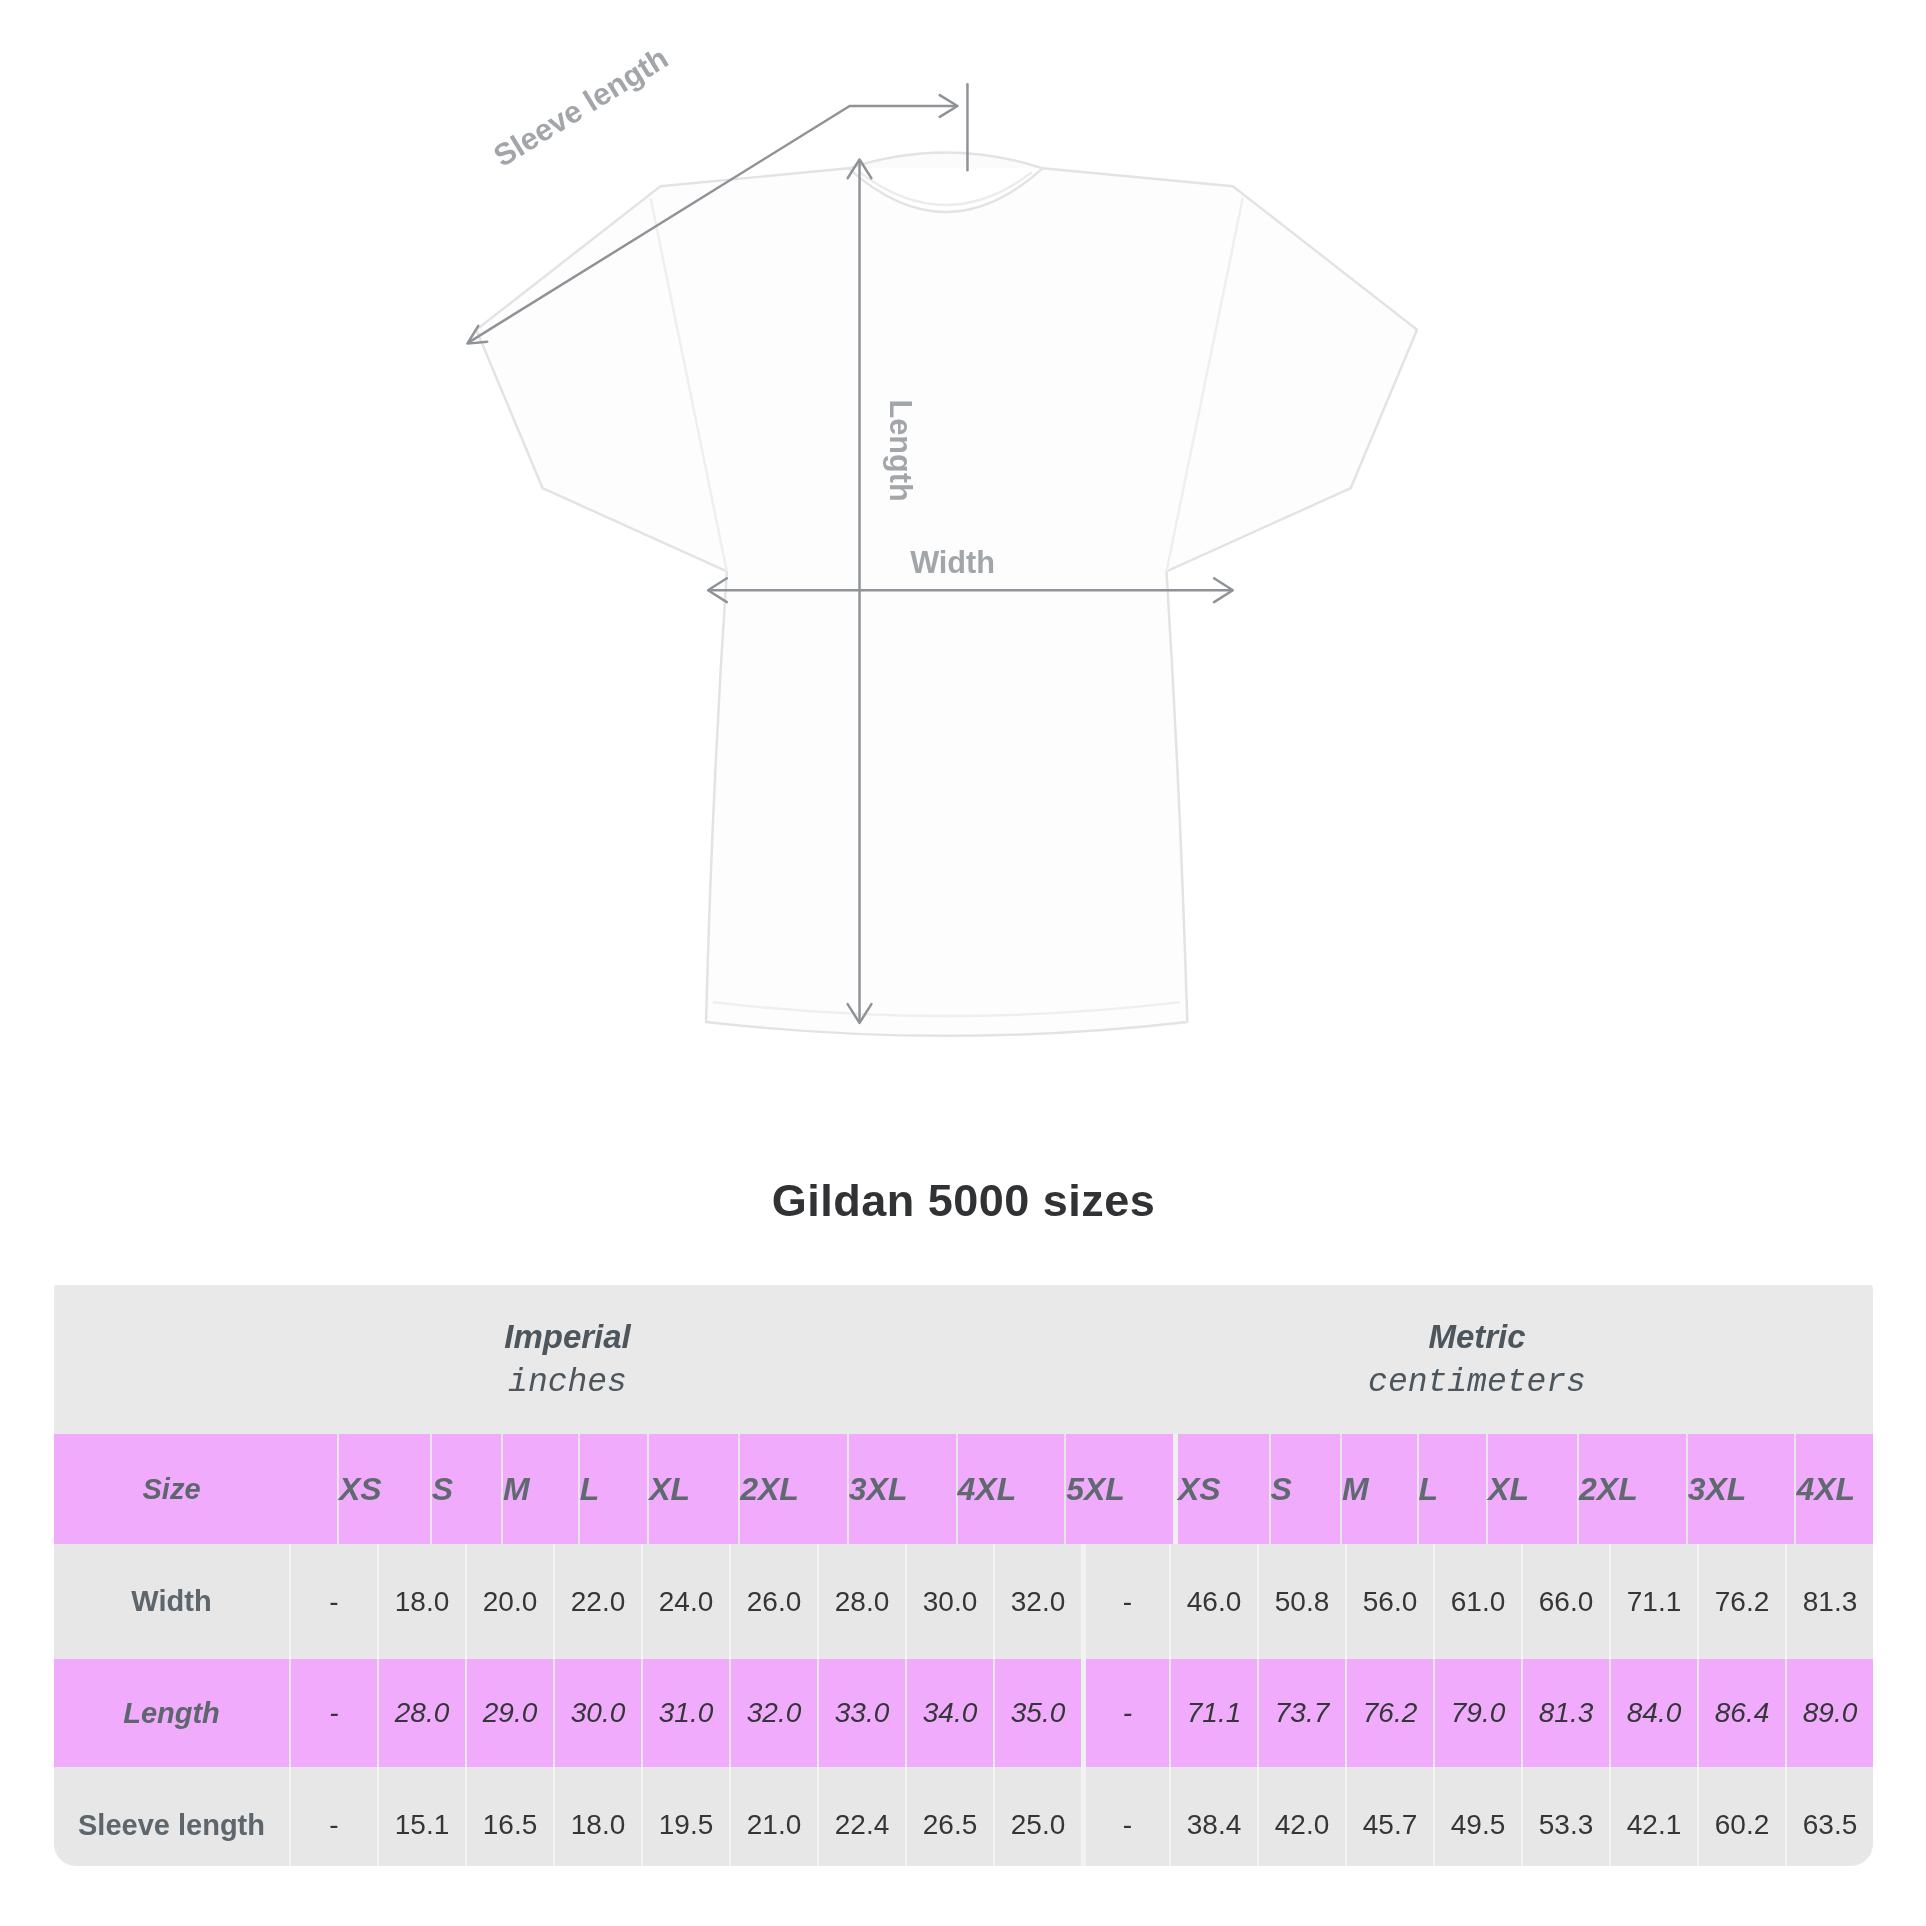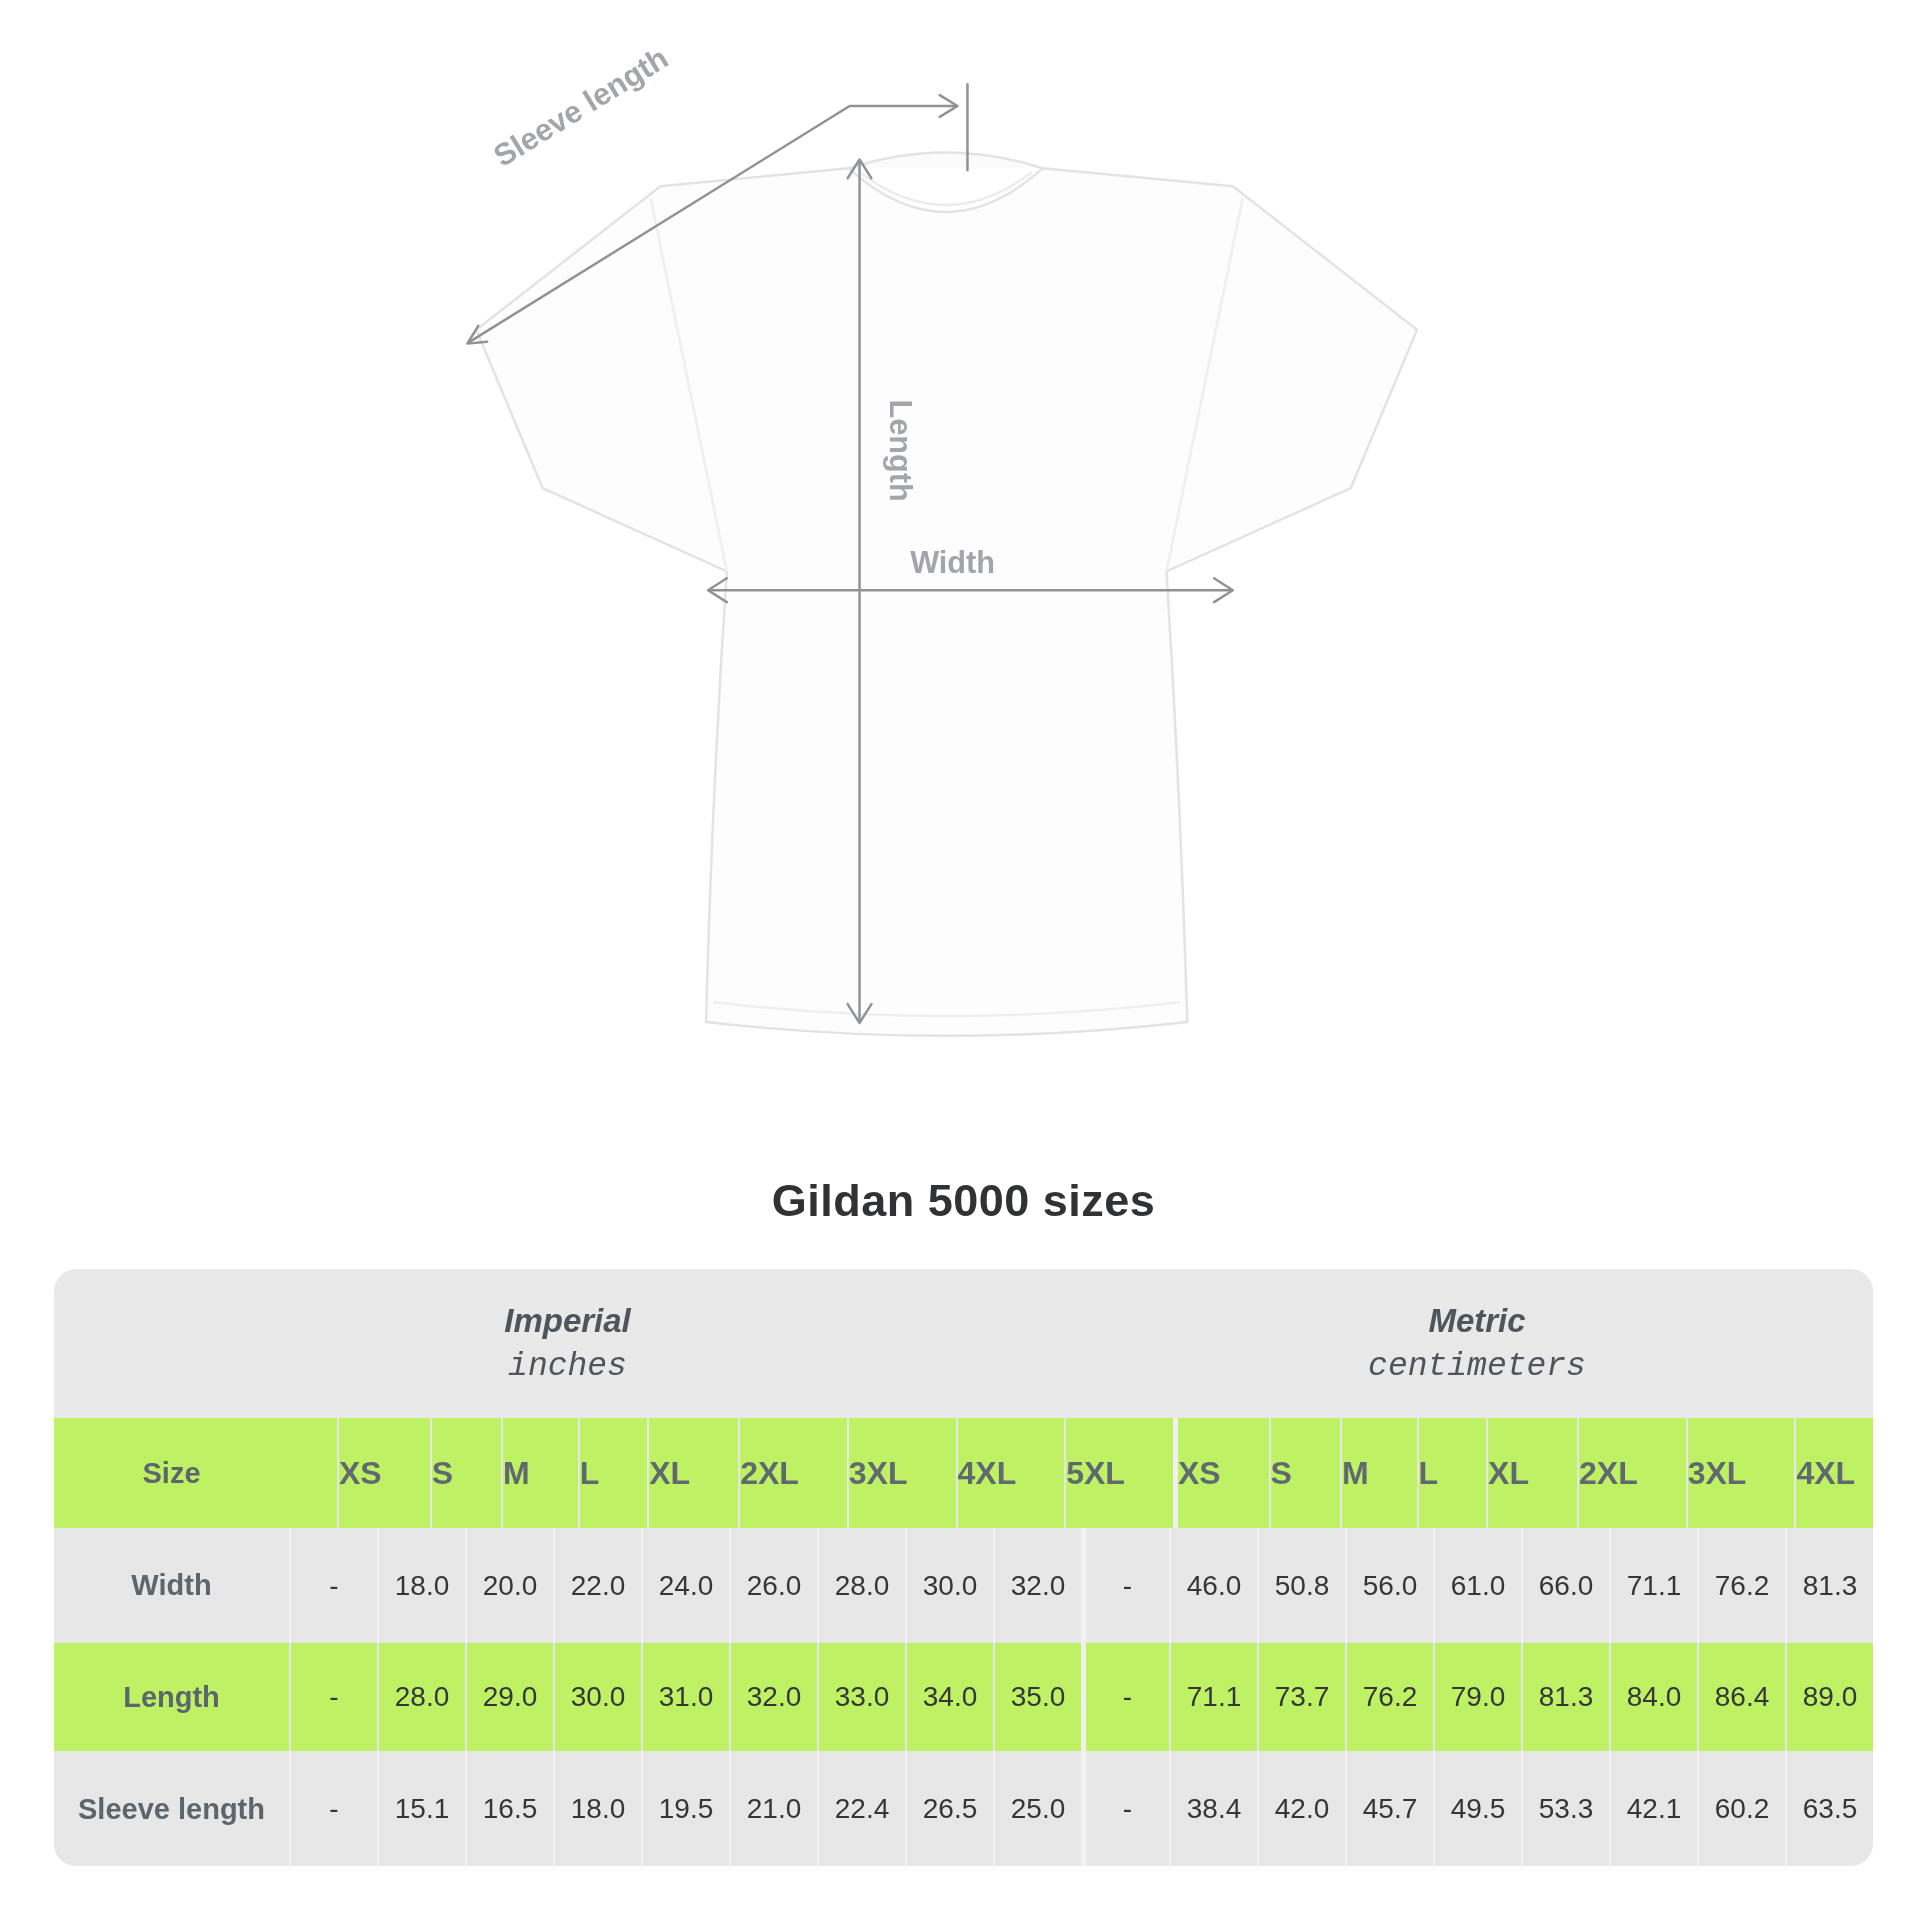--- a/index.html
+++ b/index.html
@@ -17,30 +17,30 @@
   }
   .subtitle{
     position:absolute;top:1200px;left:0;width:100%;text-align:center;
     font-size:27px;font-style:italic;color:#4b4d4f;
   }
   
   .size-table{
     position:absolute;left:54px;top:1269px;width:1819px;height:597px;
     border-radius:22px;overflow:hidden;background:#ffffff;
   }
-  .band{display:grid;grid-template-columns:1027px 792px;height:149px;background:#e9e9e9;}
+  .band{display:grid;grid-template-columns:1027px 792px;height:149px;background:#e9e9e9;margin-top:16px;}
   .band-half{display:flex;flex-direction:column;align-items:center;justify-content:center;gap:8px;}
   .g-label{font-size:33px;font-weight:bold;font-style:italic;color:#4d565c;}
   .g-sub{font-size:33px;font-style:italic;color:#4d565c;font-family:Liberation Mono, monospace;}
   .trow{display:grid;grid-template-columns:235px repeat(18,1fr);}
   .row-h{height:110px;}
   .row-1{height:115px;}
   .row-2{height:108px;}
   .row-3{height:116px;}
-  .r-white{background:#bef264;}
+  .r-white{background:#f0abfc;font-style:italic;}
   .r-gray{background:#e7e7e7;}
   .cell{
     display:flex;align-items:center;justify-content:center;
     font-size:28px;color:#343638;
   }
   .lbl{font-weight:bold;color:#5d666d;font-size:29px;}
   .col-h{font-weight:bold;color:#60696f;font-size:32px;margin-left:48px;}
   .r-white .cell + .cell{border-left:2px solid #e6e6e6;}
   .r-gray  .cell + .cell{border-left:2px solid #f4f4f4;}
   .r-white .cell.major{border-left:5px solid #f0f0f0;}

